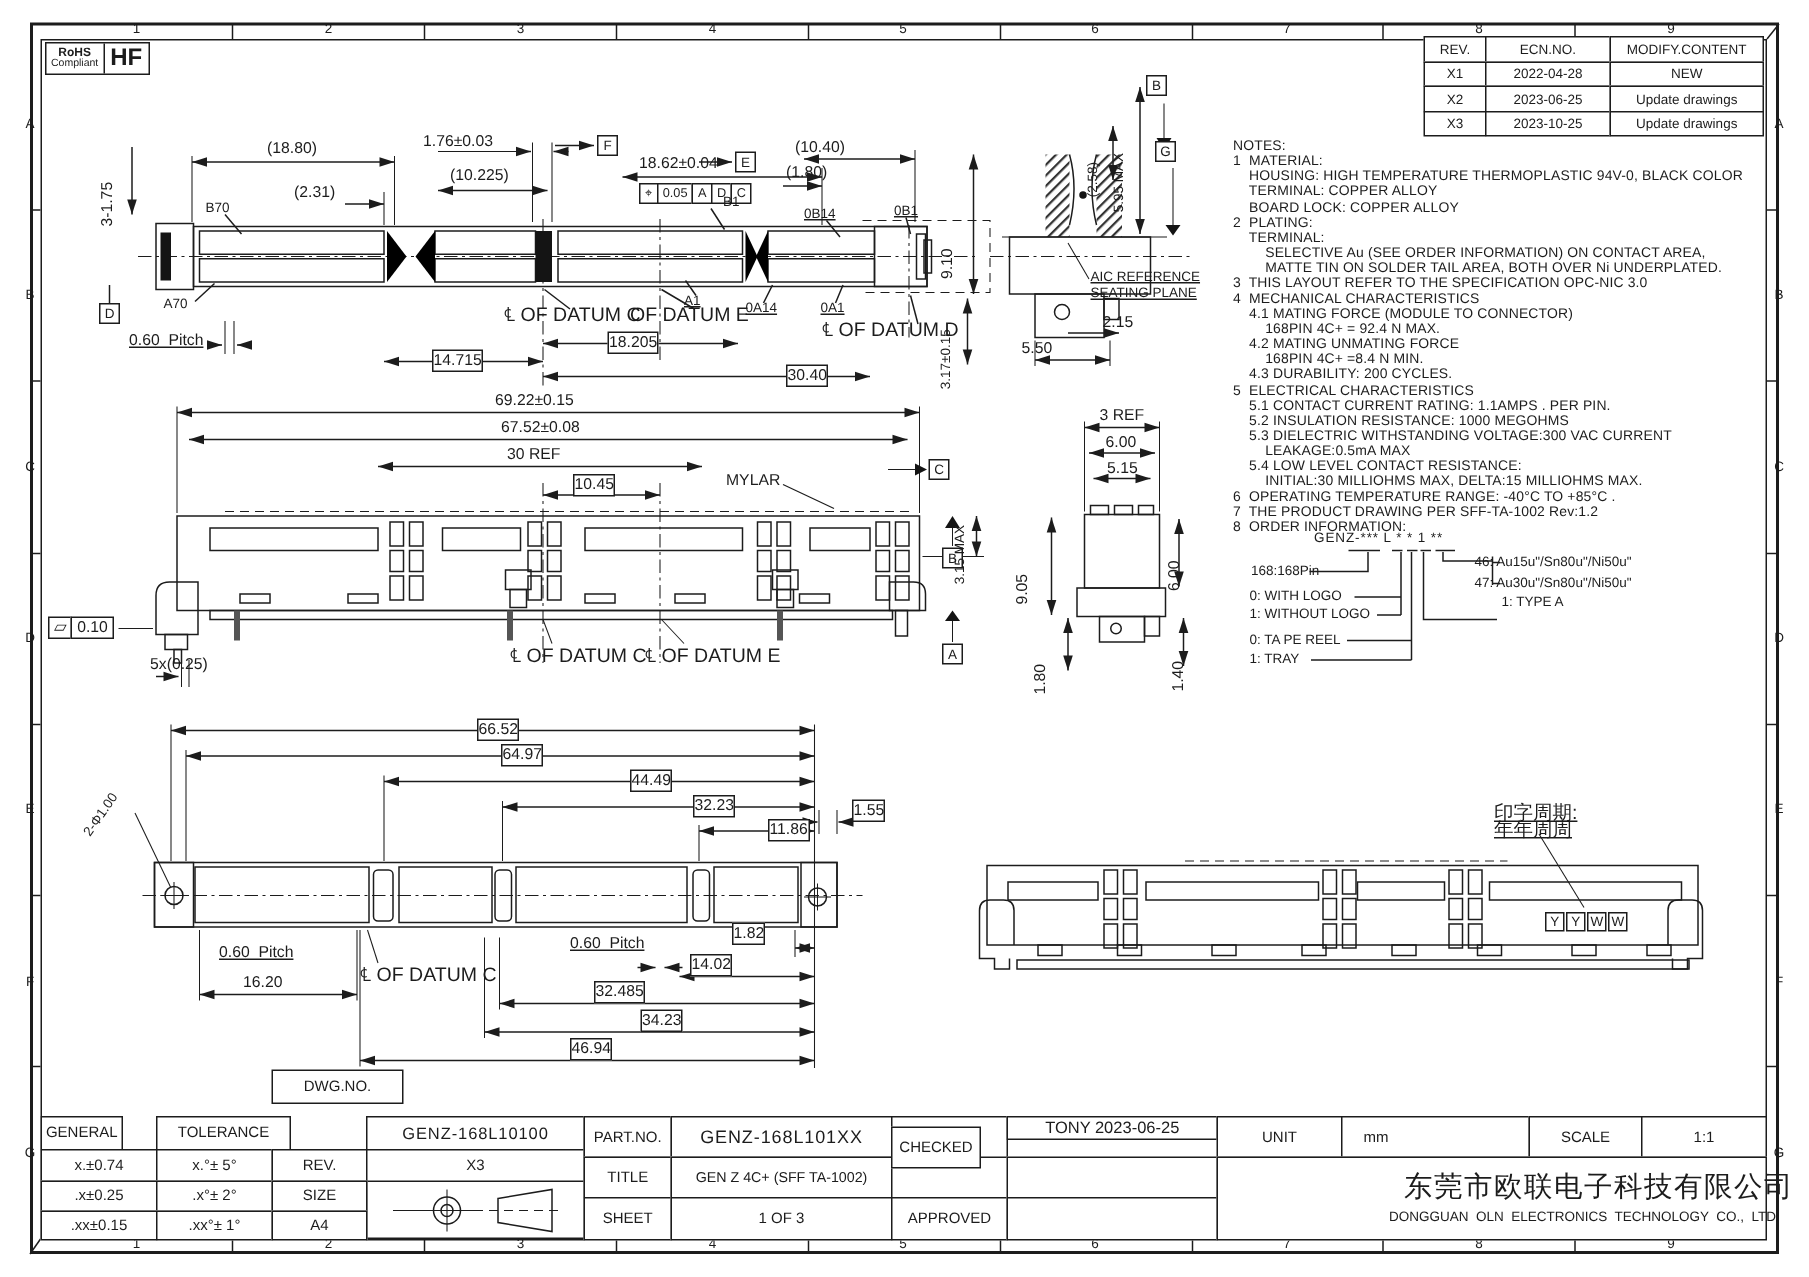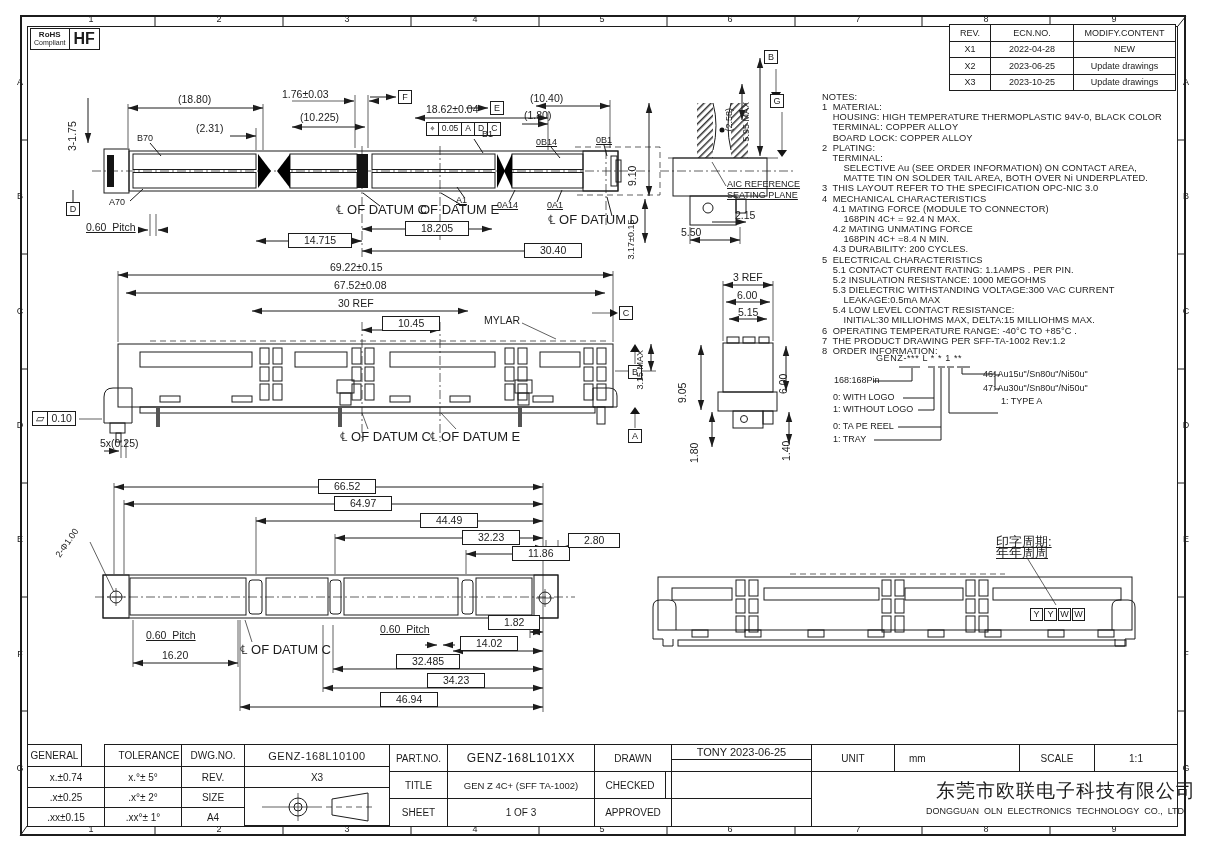--- a/index.html
+++ b/index.html
@@ -1,21 +1,21 @@
 <!DOCTYPE html>
 <html><head>
 <meta charset="utf-8">
 <style>
 *{margin:0;padding:0;box-sizing:border-box}
 html,body{width:1206px;height:851px;background:#fff;font-family:"Liberation Sans",sans-serif;color:#1c1c1c}
 body{position:relative;overflow:hidden}
 .abs{position:absolute}
 .lb{position:absolute;font-size:10.5px;line-height:1.05;white-space:pre;z-index:3;background:transparent}
 .s9{font-size:9px}.s8{font-size:13px}
-.bx{border:1px solid #1c1c1c;background:#fff;padding:0 15px;line-height:1.25}
+.bx{border:1px solid #1c1c1c;background:#fff;padding:0 0;line-height:1.25}
 .ul{text-decoration:underline}
 .ctr{text-align:center}
 .rt{transform:rotate(-90deg);transform-origin:left bottom}
 .rphi{transform:rotate(-55deg);transform-origin:left bottom}
 .flag{position:absolute;width:14px;height:14px;border:1.2px solid #1c1c1c;font-size:9px;display:flex;align-items:center;justify-content:center;background:#fff;z-index:3}
 .fcf{position:absolute;display:flex;z-index:3;background:#fff}
 .fcf span{border:1px solid #1c1c1c;font-size:8.5px;line-height:1.4;padding:0 3px;margin-left:-1px;background:#fff}
 .cell{position:absolute;border:1px solid #1c1c1c;display:flex;align-items:center;justify-content:center;font-size:10px;background:#fff;z-index:4;white-space:pre}
 .zn{position:absolute;font-size:9px;z-index:2;width:18px;text-align:center}
 .frameO{position:absolute;left:20px;top:15px;width:1166px;height:821px;border:2px solid #1c1c1c;z-index:1}
@@ -489,21 +489,21 @@
 <div class="lb rt" style="left:688px;top:392px">9.05</div>
 <div class="lb rt" style="left:789px;top:383px">6.00</div>
 <div class="lb rt" style="left:700px;top:452px">1.80</div>
 <div class="lb rt" style="left:792px;top:450px">1.40</div>
 
 <div class="lb bx" style="left:318px;top:479px">66.52</div>
 <div class="lb bx" style="left:334px;top:496px">64.97</div>
 <div class="lb bx" style="left:420px;top:513px">44.49</div>
 <div class="lb bx" style="left:462px;top:530px">32.23</div>
 <div class="lb bx" style="left:512px;top:546px">11.86</div>
-<div class="lb bx" style="left:568px;top:533px">2.80</div>
+<div class="lb bx" style="left:568px;top:533px">1.55</div>
 <div class="lb rphi s9" style="left:62px;top:550px">2-Φ1.00</div>
 <div class="lb ul" style="left:146px;top:630px">0.60  Pitch</div>
 <div class="lb" style="left:162px;top:650px">16.20</div>
 <div class="lb s8" style="left:240px;top:643px">℄ OF DATUM C</div>
 <div class="lb ul" style="left:380px;top:624px">0.60  Pitch</div>
 <div class="lb bx" style="left:488px;top:615px">1.82</div>
 <div class="lb bx" style="left:460px;top:636px">14.02</div>
 <div class="lb bx" style="left:396px;top:654px">32.485</div>
 <div class="lb bx" style="left:427px;top:673px">34.23</div>
 <div class="lb bx" style="left:380px;top:692px">46.94</div>
@@ -570,40 +570,40 @@
 <div class="lb s9" style="left:833px;top:393px">0: WITH LOGO</div>
 <div class="lb s9" style="left:833px;top:405px">1: WITHOUT LOGO</div>
 <div class="lb s9" style="left:833px;top:422px">0: TA PE REEL</div>
 <div class="lb s9" style="left:833px;top:435px">1: TRAY</div>
 <div class="lb s9" style="left:983px;top:370px">46: Au15u"/Sn80u"/Ni50u"</div>
 <div class="lb s9" style="left:983px;top:384px">47: Au30u"/Sn80u"/Ni50u"</div>
 <div class="lb s9" style="left:1001px;top:397px">1: TYPE A</div>
 
 <div class="cell" style="left:27px;top:744px;width:55px;height:23px">GENERAL</div>
 <div class="cell" style="left:104px;top:744px;width:90px;height:23px">TOLERANCE</div>
-<div class="cell" style="left:181px;top:744px;width:64px;height:23px">DWG.NO.</div>
+<div class="cell" style="left:181px;top:713px;width:88px;height:23px">DWG.NO.</div>
 <div class="cell" style="left:244px;top:744px;width:146px;height:23px;font-size:11px;letter-spacing:.6px">GENZ-168L10100</div>
 <div class="cell" style="left:27px;top:766px;width:78px;height:22px">x.±0.74</div>
 <div class="cell" style="left:104px;top:766px;width:78px;height:22px">x.°± 5°</div>
 <div class="cell" style="left:27px;top:787px;width:78px;height:21px">.x±0.25</div>
 <div class="cell" style="left:104px;top:787px;width:78px;height:21px">.x°± 2°</div>
 <div class="cell" style="left:27px;top:807px;width:78px;height:20px">.xx±0.15</div>
 <div class="cell" style="left:104px;top:807px;width:78px;height:20px">.xx°± 1°</div>
 <div class="cell" style="left:181px;top:766px;width:64px;height:22px">REV.</div>
 <div class="cell" style="left:244px;top:766px;width:146px;height:22px">X3</div>
 <div class="cell" style="left:181px;top:787px;width:64px;height:21px">SIZE</div>
 <div class="cell" style="left:181px;top:807px;width:64px;height:20px">A4</div>
 <div class="cell" style="left:244px;top:787px;width:146px;height:40px;background:transparent;z-index:1"></div>
 <div class="cell" style="left:389px;top:744px;width:59px;height:28px">PART.NO.</div>
 <div class="cell" style="left:447px;top:744px;width:148px;height:28px;font-size:12px;letter-spacing:.6px">GENZ-168L101XX</div>
 <div class="cell" style="left:594px;top:744px;width:78px;height:28px">DRAWN</div>
 <div class="cell" style="left:671px;top:744px;width:141px;height:16px;font-size:11px">TONY 2023-06-25</div>
 <div class="cell" style="left:389px;top:771px;width:59px;height:28px">TITLE</div>
 <div class="cell" style="left:447px;top:771px;width:148px;height:28px;font-size:9.5px">GEN Z 4C+ (SFF TA-1002)</div>
-<div class="cell" style="left:594px;top:771px;width:72px;height:28px">CHECKED</div>
+<div class="cell" style="left:594px;top:751px;width:60px;height:28px">CHECKED</div>
 <div class="cell" style="left:671px;top:771px;width:141px;height:28px"></div>
 <div class="cell" style="left:389px;top:798px;width:59px;height:29px">SHEET</div>
 <div class="cell" style="left:447px;top:798px;width:148px;height:29px">1 OF 3</div>
 <div class="cell" style="left:594px;top:798px;width:78px;height:29px">APPROVED</div>
 <div class="cell" style="left:671px;top:798px;width:141px;height:29px"></div>
 <div class="cell" style="left:811px;top:744px;width:84px;height:28px">UNIT</div>
 <div class="cell" style="left:894px;top:744px;width:126px;height:28px;justify-content:flex-start;padding-left:14px">mm</div>
 <div class="cell" style="left:1019px;top:744px;width:76px;height:28px">SCALE</div>
 <div class="cell" style="left:1094px;top:744px;width:84px;height:28px">1:1</div>
 <div class="cell" style="left:811px;top:771px;width:367px;height:56px">

